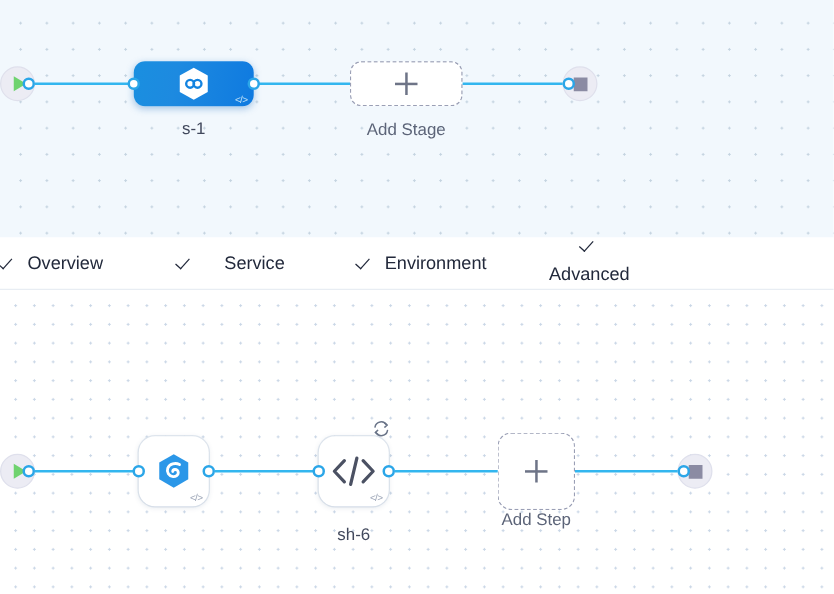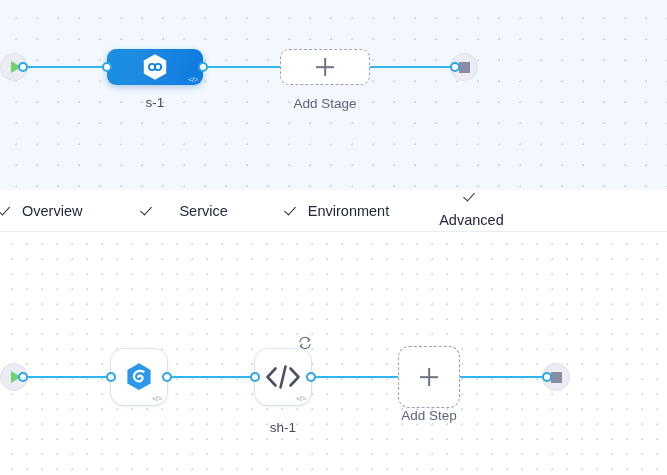--- a/index.html
+++ b/index.html
@@ -376,21 +376,21 @@
         <g fill="none" stroke="#4b5163" stroke-width="2.6" stroke-linecap="round" stroke-linejoin="round">
           <path d="M12.5 5.5 L4.5 14 L12.5 22.5"></path>
           <path d="M27.5 5.5 L35.5 14 L27.5 22.5"></path>
           <path d="M22.5 3.5 L17.5 24.5"></path>
         </g>
       </svg>
       <span class="code-tag">&lt;/&gt;</span>
     </div>
     <div class="dot" style="left:250px; top:140px;"></div>
     <div class="dot" style="left:306px; top:140px;"></div>
-    <div class="caption" style="left:243px; top:188px; width:80px;">sh-1</div>
+    <div class="caption" style="left:243px; top:188px; width:80px;">sh-6</div>
 
     <div class="add-node" id="add-step-node" style="left:398px; top:114px;">
       <span class="plus"></span>
     </div>
     <div class="caption muted" style="left:379px; top:176px; width:100px;">Add Step</div>
 
     <div class="dot" style="left:542px; top:140px;"></div>
     <div class="terminal" style="left:542px; top:131px;">
       <span class="stop-sq"></span>
     </div>

